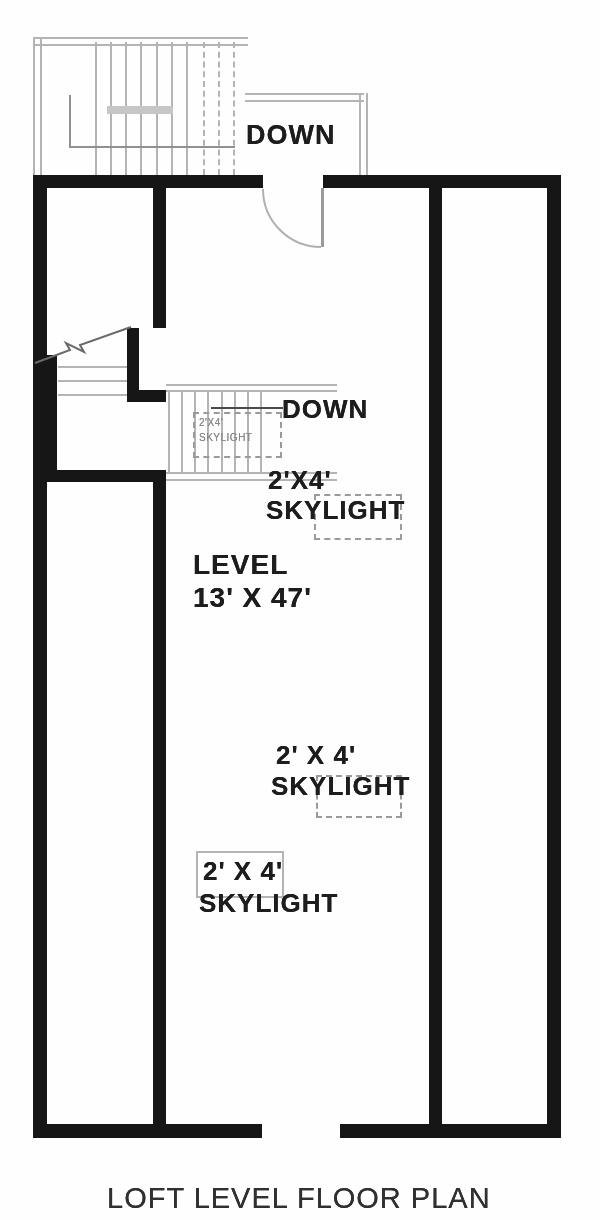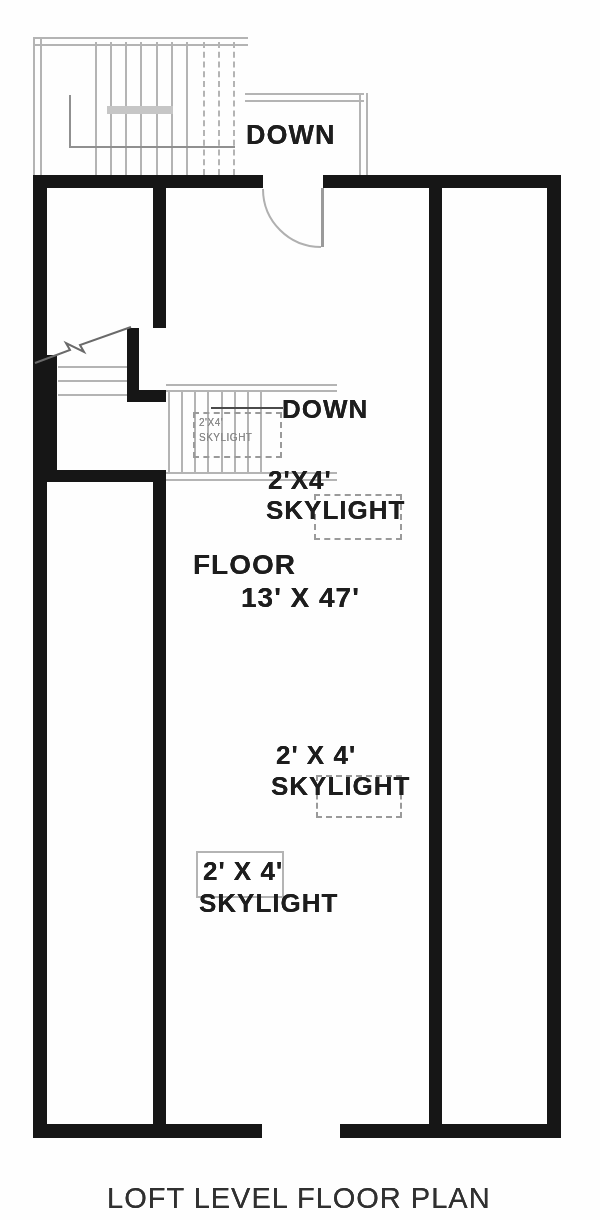--- a/index.html
+++ b/index.html
@@ -108,22 +108,22 @@
     <div>SKYLIGHT</div>
   </div>
 
   <div class="leader" style="left:211px;top:407px;width:72px;"></div>
   <div class="lbl" style="left:282px;top:395px;">DOWN</div>
 
   <div class="dashbox" style="left:314px;top:494px;width:84px;height:42px;"></div>
   <div class="lbl" style="left:268px;top:466px;">2'X4'</div>
   <div class="lbl" style="left:266px;top:496px;">SKYLIGHT</div>
 
-  <div class="lbl big" style="left:193px;top:550px;">FLOOR</div>
-  <div class="lbl big" style="left:193px;top:583px;margin-left:48px;">13' X 47'</div>
+  <div class="lbl big" style="left:193px;top:550px;">LEVEL</div>
+  <div class="lbl big" style="left:193px;top:583px;">13' X 47'</div>
 
   <div class="lbl" style="left:276px;top:741px;">2' X 4'</div>
   <div class="dashbox" style="left:316px;top:775px;width:82px;height:39px;"></div>
   <div class="lbl" style="left:271px;top:772px;">SKYLIGHT</div>
 
   <div class="solidbox" style="left:196px;top:851px;width:84px;height:43px;"></div>
   <div class="lbl" style="left:203px;top:857px;">2' X 4'</div>
   <div class="lbl" style="left:199px;top:889px;">SKYLIGHT</div>
 
   <svg class="overlay" width="600" height="1220" viewBox="0 0 600 1220">

